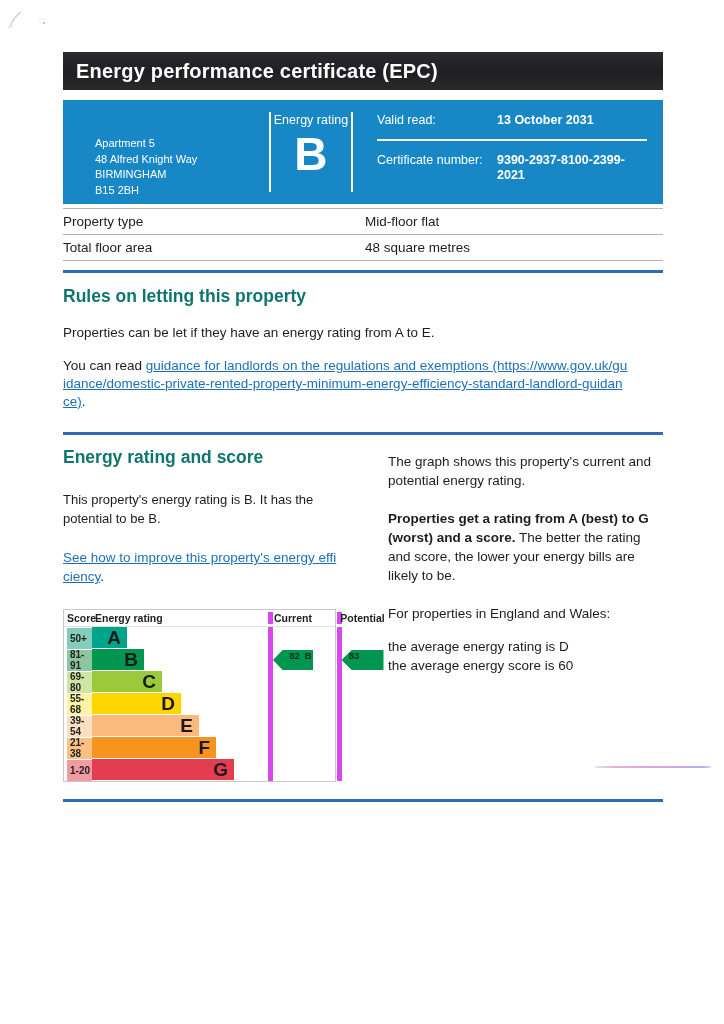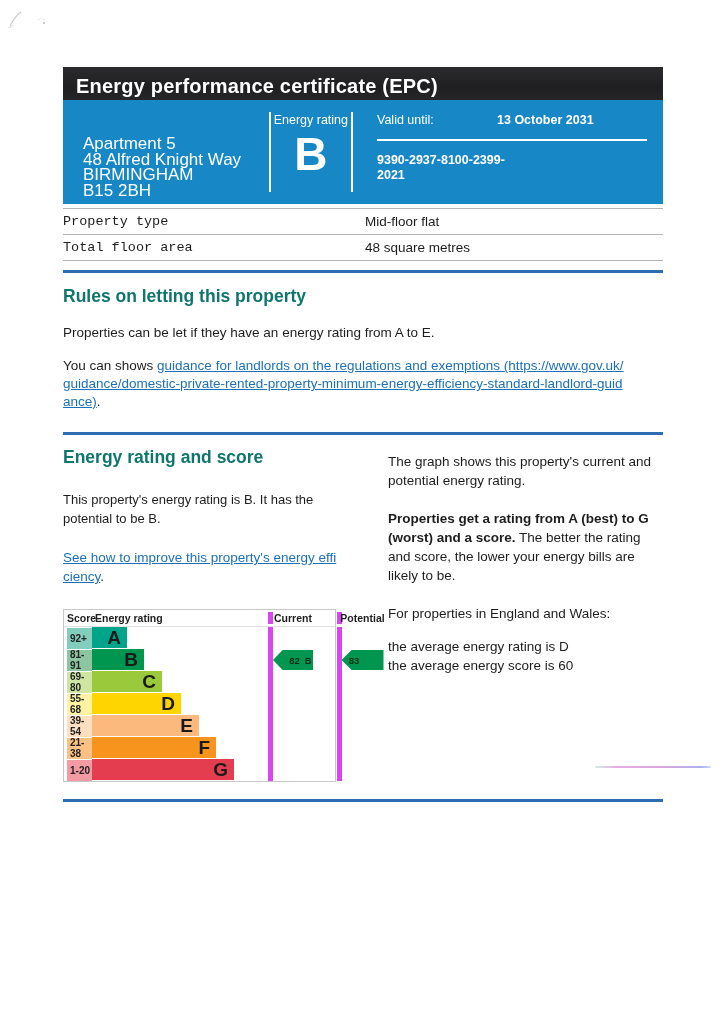--- a/index.html
+++ b/index.html
@@ -16,21 +16,21 @@
     background: #ffffff;
     overflow: hidden;
   }
 
   
   .pen-mark { position: absolute; left: 4px; top: 6px; }
 
   
   .title-bar {
     position: absolute;
-    left: 63px; top: 67px;
+    left: 63px; top: 52px;
     width: 600px; height: 38px;
     background: linear-gradient(180deg, #2b2b2d 0%, #1f1f21 55%, #2a2a2c 100%);
     display: flex; align-items: center;
   }
   .title-bar h1 {
     color: #ffffff;
     font-size: 20px;
     font-weight: bold;
     padding-left: 13px;
     letter-spacing: 0.2px;
@@ -40,22 +40,22 @@
   .summary-box {
     position: absolute;
     left: 63px; top: 100px;
     width: 600px; height: 104px;
     background: #1787c6;
     color: #ffffff;
     display: flex;
   }
   .sb-col-address {
     width: 216px;
-    padding: 36px 0 0 20px;
-    font-size: 17px;
+    padding: 36px 0 0 32px;
+    font-size: 11px;
     line-height: 15.5px;
   }
   .sb-divider {
     width: 2px;
     background: #ffffff;
     margin: 12px 0 12px 0;
   }
   .sb-col-rating {
     width: 85px;
     text-align: center;
@@ -85,21 +85,21 @@
     width: 600px;
     font-size: 13.5px;
   }
   .facts .fact-row {
     display: flex;
     height: 26px;
     align-items: center;
     border-bottom: 1px solid #b5b5b5;
   }
   .facts { border-top: 1px solid #b5b5b5; }
-  .fact-label { width: 302px; font-family: Liberation Mono, monospace; }
+  .fact-label { width: 302px; }
 
   .blue-rule {
     position: absolute;
     left: 63px;
     width: 600px; height: 3px;
     background: #2e6db4;
   }
 
   h2.section-heading {
     font-size: 17.5px;
@@ -159,21 +159,21 @@
   }
   .band-letter {
     font-size: 19px;
     font-weight: bold;
     color: #1a1a1a;
     line-height: 19px;
   }
   .rating-arrow {
     width: 42px; height: 20px;
     clip-path: polygon(0 50%, 24% 0, 100% 0, 100% 100%, 24% 100%);
-    display: flex; align-items: center; justify-content: center;
+    display: flex; align-items: flex-start; justify-content: center;
     color: #083018;
     font-size: 9.5px;
     font-weight: bold;
     padding-left: 15px;
   }
   .rating-arrow .arrow-letter { margin-left: 5px; }
 
   
   .pink-artifact {
     position: absolute;
@@ -207,46 +207,47 @@
       <div>B15 2BH</div>
     </div>
     <div class="sb-divider"></div>
     <div class="sb-col-rating">
       <div class="sb-rating-label">Energy rating</div>
       <div class="sb-rating-letter">B</div>
     </div>
     <div class="sb-divider"></div>
     <div class="sb-col-details">
       <div class="sb-row">
-        <div class="sb-label">Valid until:</div>
+        <div class="sb-label">Valid read:</div>
         <div class="sb-value">13 October 2031</div>
       </div>
       <div class="sb-hr"></div>
       <div class="sb-row">
+        <div class="sb-label">Certificate number:</div>
         <div class="sb-value">9390-2937-8100-2399-2021</div>
       </div>
     </div>
   </section>
 
   <section class="facts">
     <div class="fact-row">
       <div class="fact-label">Property type</div>
       <div class="fact-value">Mid-floor flat</div>
     </div>
     <div class="fact-row">
       <div class="fact-label">Total floor area</div>
       <div class="fact-value">48 square metres</div>
     </div>
   </section>
 
   <div class="blue-rule" style="top:270px"></div>
 
   <h2 class="section-heading rules-heading">Rules on letting this property</h2>
   <p class="rules-para1">Properties can be let if they have an energy rating from A to E.</p>
-  <p class="rules-para2"><span>You can shows </span><a class="doc-link">guidance for landlords on the regulations and exemptions (https://www.gov.uk/guidance/domestic-private-rented-property-minimum-energy-efficiency-standard-landlord-guidance)</a><span>.</span></p>
+  <p class="rules-para2"><span>You can read </span><a class="doc-link">guidance for landlords on the regulations and exemptions (https://www.gov.uk/guidance/domestic-private-rented-property-minimum-energy-efficiency-standard-landlord-guidance)</a><span>.</span></p>
 
   <div class="blue-rule" style="top:432px"></div>
 
   <h2 class="section-heading rating-heading">Energy rating and score</h2>
   <p class="rating-left-para">This property's energy rating is B. It has the potential to be B.</p>
   <p class="rating-left-link"><a class="doc-link">See how to improve this property's energy efficiency</a><span>.</span></p>
 
   <div class="right-col">
     <p>The graph shows this property's current and potential energy rating.</p>
     <p><span class="bold">Properties get a rating from A (best) to G (worst) and a score.</span><span> The better the rating and score, the lower your energy bills are likely to be.</span></p>
@@ -258,21 +259,21 @@
   <section class="epc-chart">
     <div class="epc-row epc-header-row">
       <div class="cell-score">Score</div>
       <div class="cell-bands">Energy rating</div>
       <div class="cell-current">Current</div>
       <div class="cell-potential">Potential</div>
     </div>
 
     <div class="epc-row">
       <div class="cell-score">
-          <div class="band-score" style="background: rgb(130, 205, 187);">92+</div>
+          <div class="band-score" style="background: rgb(130, 205, 187);">50+</div>
         </div>
       <div class="cell-bands">
           <div class="band-bar" style="width: 35px; background: rgb(0, 164, 137);">
             <span class="band-letter">A</span>
           </div>
         </div>
       <div class="cell-current"></div>
         <div class="cell-potential"></div>
     </div>
 

